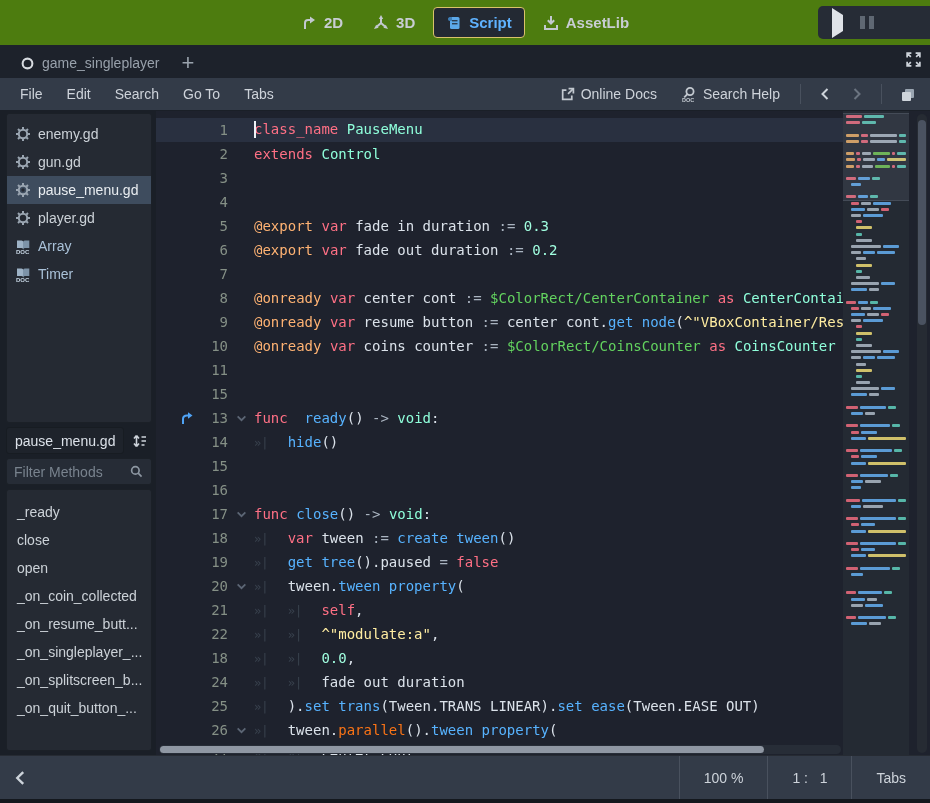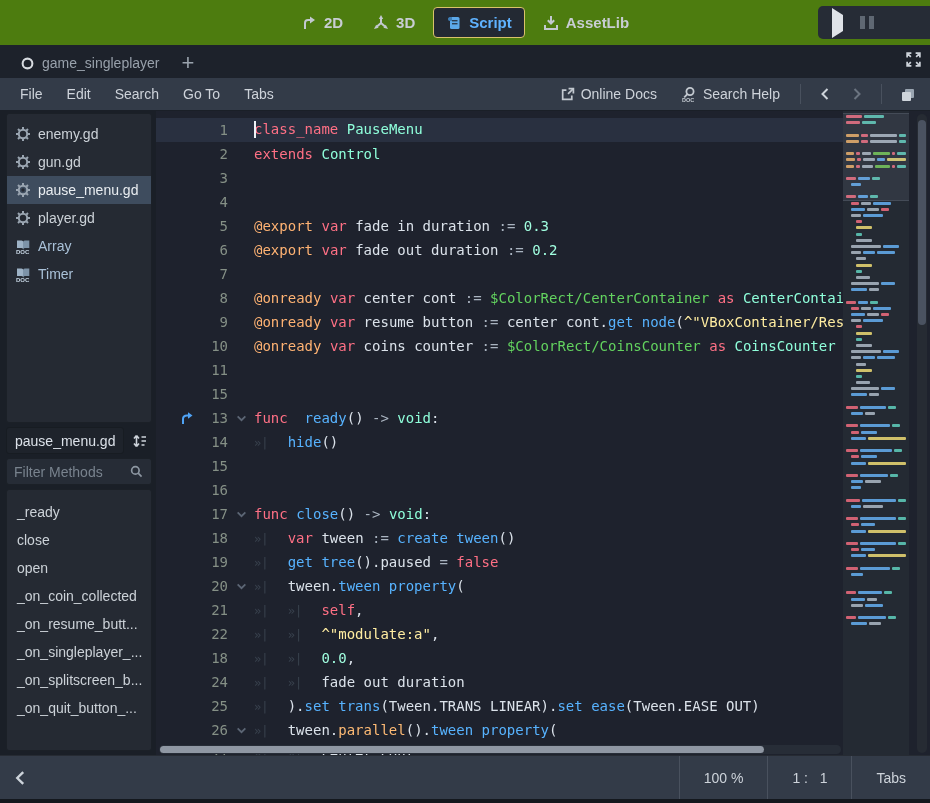--- a/index.html
+++ b/index.html
@@ -360,21 +360,21 @@
         <div class="cline"><span class="g-icon"></span><span class="g-num">20</span><span class="g-fold"><span><svg width="11" height="11" viewBox="0 0 10 10">
                 <path d="M1.5 3l3.5 3.5L8.5 3" stroke="#5c6675" stroke-width="1.6" fill="none"></path>
               </svg></span></span><span class="ctext"><span class="tab-mark">»|</span><span style="color:#dbe2ea">tween.</span><span style="color:#57b3ff">tween_property</span><span style="color:#dbe2ea">(</span></span></div>
         <div class="cline"><span class="g-icon"></span><span class="g-num">21</span><span class="g-fold"></span><span class="ctext"><span class="tab-mark">»|</span><span class="tab-mark">»|</span><span style="color:#ff7085">self</span><span style="color:#dbe2ea">,</span></span></div>
         <div class="cline"><span class="g-icon"></span><span class="g-num">22</span><span class="g-fold"></span><span class="ctext"><span class="tab-mark">»|</span><span class="tab-mark">»|</span><span style="color:#ffeda1">^"modulate:a"</span><span style="color:#dbe2ea">,</span></span></div>
         <div class="cline"><span class="g-icon"></span><span class="g-num">18</span><span class="g-fold"></span><span class="ctext"><span class="tab-mark">»|</span><span class="tab-mark">»|</span><span style="color:#a1ffe0">0.0</span><span style="color:#dbe2ea">,</span></span></div>
         <div class="cline"><span class="g-icon"></span><span class="g-num">24</span><span class="g-fold"></span><span class="ctext"><span class="tab-mark">»|</span><span class="tab-mark">»|</span><span style="color:#dbe2ea">fade_out_duration</span></span></div>
         <div class="cline"><span class="g-icon"></span><span class="g-num">25</span><span class="g-fold"></span><span class="ctext"><span class="tab-mark">»|</span><span style="color:#dbe2ea">).</span><span style="color:#57b3ff">set_trans</span><span style="color:#dbe2ea">(Tween.TRANS_LINEAR).</span><span style="color:#57b3ff">set_ease</span><span style="color:#dbe2ea">(Tween.EASE_OUT)</span></span></div>
         <div class="cline"><span class="g-icon"></span><span class="g-num">26</span><span class="g-fold"><span><svg width="11" height="11" viewBox="0 0 10 10">
                 <path d="M1.5 3l3.5 3.5L8.5 3" stroke="#5c6675" stroke-width="1.6" fill="none"></path>
-              </svg></span></span><span class="ctext"><span class="tab-mark">»|</span><span style="color:#dbe2ea">tween.</span><span style="color:#fdba74">parallel</span><span style="color:#dbe2ea">().</span><span style="color:#57b3ff">tween_property</span><span style="color:#dbe2ea">(</span></span></div>
+              </svg></span></span><span class="ctext"><span class="tab-mark">»|</span><span style="color:#dbe2ea">tween.</span><span style="color:#f97316">parallel</span><span style="color:#dbe2ea">().</span><span style="color:#57b3ff">tween_property</span><span style="color:#dbe2ea">(</span></span></div>
         <div class="cline"><span class="g-icon"></span><span class="g-num">27</span><span class="g-fold"></span><span class="ctext"><span class="tab-mark">»|</span><span class="tab-mark">»|</span><span style="color:#dbe2ea">center_cont,</span></span></div>
       </div>
     <div class="minimap" id="minimap">
         <div class="mm-row" style="margin-left:0px">
           <i style="width:16px;background:#d16273"></i>
           <i style="width:20px;background:#56b6a8"></i>
         </div>
         <div class="mm-row" style="margin-left:0px">
           <i style="width:14px;background:#d16273"></i>
           <i style="width:14px;background:#56b6a8"></i>

